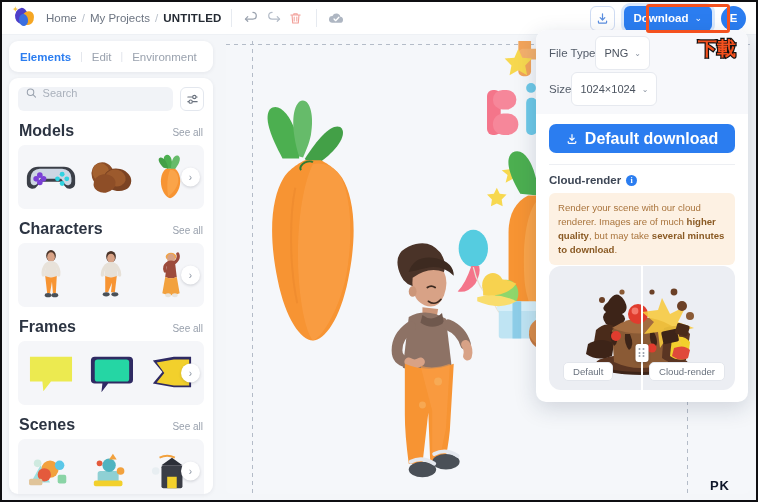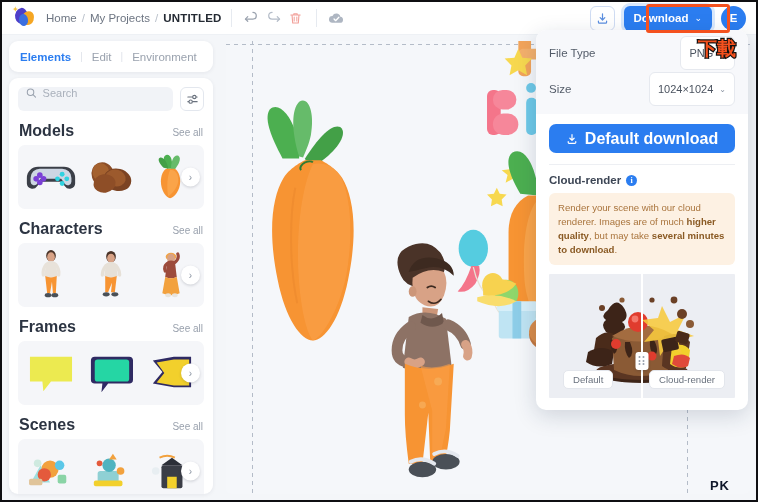--- a/index.html
+++ b/index.html
@@ -184,21 +184,21 @@
 
   
   .dlpanel {
     position: absolute; right: 8px; top: 28px; width: 212px;
     background: #fff; border-radius: 10px;
     box-shadow: 0 6px 22px rgba(25,40,70,.17);
     z-index: 50; overflow: hidden;
   }
   .dl-top { background: #f7f8fb; padding: 10px 13px 12px 13px; }
   .dl-row {
-    display: flex; align-items: center; justify-content: space-between;
+    display: flex; align-items: center; 
     height: 26px;
   }
   .dl-row + .dl-row { margin-top: 10px; }
   .dl-label { font-size: 11.5px; color: #545c69; }
   .dl-select {
     min-width: 52px; height: 23px; background: #fff;
     border: 1px solid #e6e9ef; border-radius: 6px;
     display: flex; align-items: center; justify-content: center; gap: 6px;
     padding: 16px 8px; font-size: 11px; color: #4b535f; cursor: pointer;
   }
@@ -228,21 +228,21 @@
     display: flex; align-items: center; justify-content: center;
     cursor: pointer; font-family: "Liberation Serif", serif;
   }
   .note {
     background: #fdf1e3; border-radius: 6px; padding: 8px 9px;
     font-size: 9.6px; line-height: 1.45; color: #a9743c;
   }
   .note b { color: #8a5a24; }
 
   .compare {
-    margin-top: 9px; background: #eceef3; border-radius: 1px;
+    margin-top: 1px; background: #eceef3; border-radius: 12px;
     height: 124px; position: relative; overflow: hidden;
   }
   .cake { position: absolute; left: 50%; top: 8px; transform: translateX(-50%); }
   .split {
     position: absolute; left: 50%; top: 0; bottom: 0; width: 2px;
     background: #fff; transform: translateX(-1px);
   }
   .handle {
     position: absolute; left: 50%; top: 78px; transform: translateX(-50%);
     width: 13px; height: 18px; background: #fff; border-radius: 3px;

